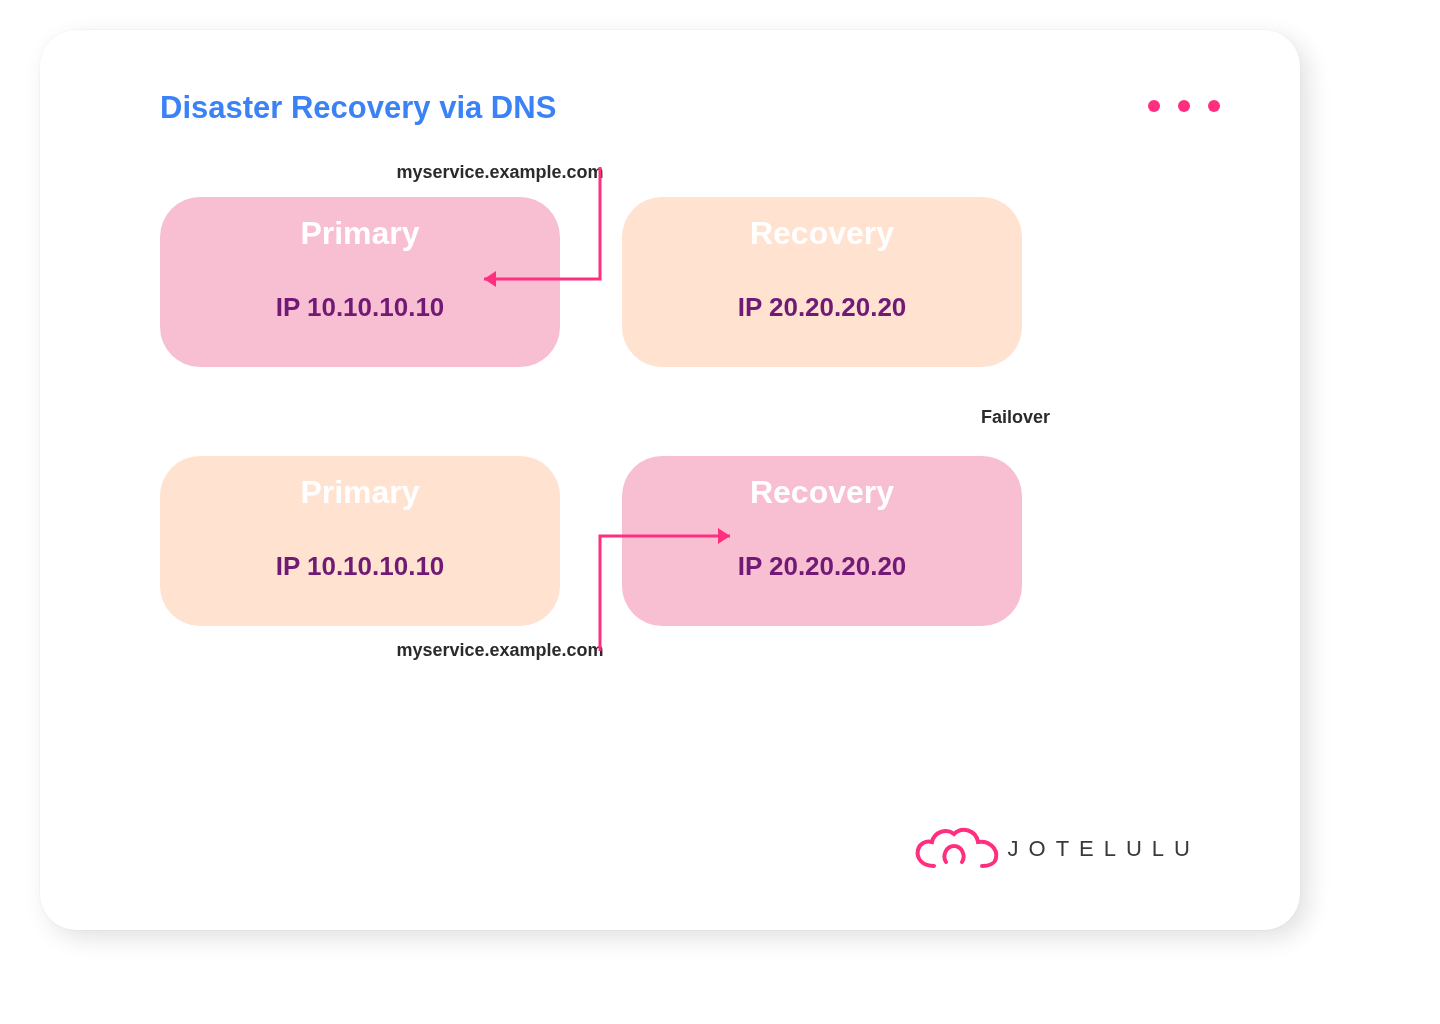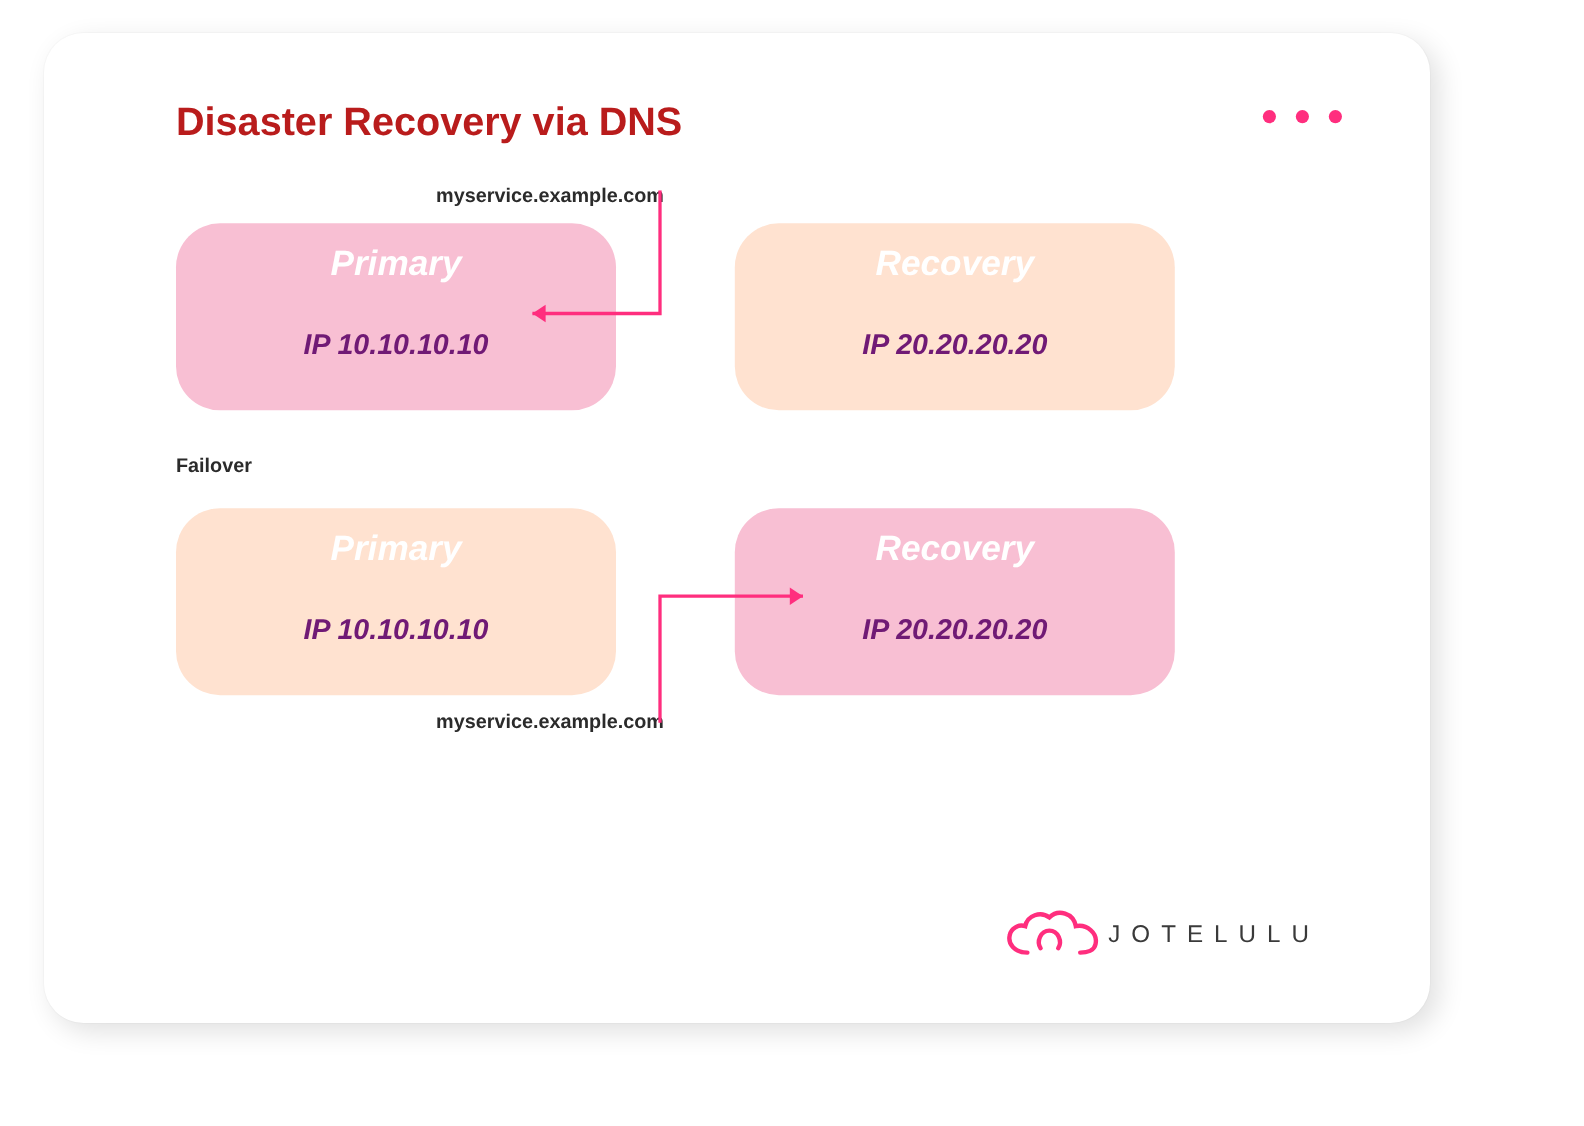--- a/index.html
+++ b/index.html
@@ -7,63 +7,62 @@
     .card {
       width: 1260px;
       height: 900px;
       background: #fff;
       border-radius: 36px;
       box-shadow: 8px 8px 24px rgba(0,0,0,0.12), 0 0 0 1px rgba(0,0,0,0.02);
       position: relative;
       padding: 60px 80px 50px 120px;
     }
     .title {
-      font-size: 36px;
+      font-size: 31px;
       font-weight: 800;
-      color: #b91c1c;
+      color: #3b82f6;
     }
     .dots {
       position: absolute;
       top: 70px;
       right: 80px;
       display: flex;
       gap: 18px;
     }
     .dot {
       width: 12px;
       height: 12px;
       border-radius: 50%;
       background: #ff2e7e;
     }
     .row {
       display: flex;
-      gap: 108px;
+      gap: 62px;
       justify-content: flex-start;
       margin-top: 14px;
       position: relative;
-      font-style: italic;
     }
     .box {
       width: 400px;
       height: 170px;
       border-radius: 40px;
       display: flex;
       flex-direction: column;
       align-items: center;
       justify-content: flex-start;
       padding-top: 18px;
       gap: 40px;
       flex-shrink: 0;
     }
     .box-title { font-size: 32px; font-weight: 800; color: #fff; }
     .box-ip { font-size: 26px; font-weight: 800; color: #701a75; }
     .box-pink { background: #f8bfd3; }
     .box-peach { background: #ffe2d0; }
     .failover-label {
-      text-align: left;
+      text-align: right;
       font-size: 18px;
       font-weight: 700;
       color: #2b2b2b;
       margin-top: 40px;
     }
     .row2 { margin-top: 28px; }
     .domain-label-bottom {
       text-align: center;
       font-size: 18px;
       font-weight: 700;

